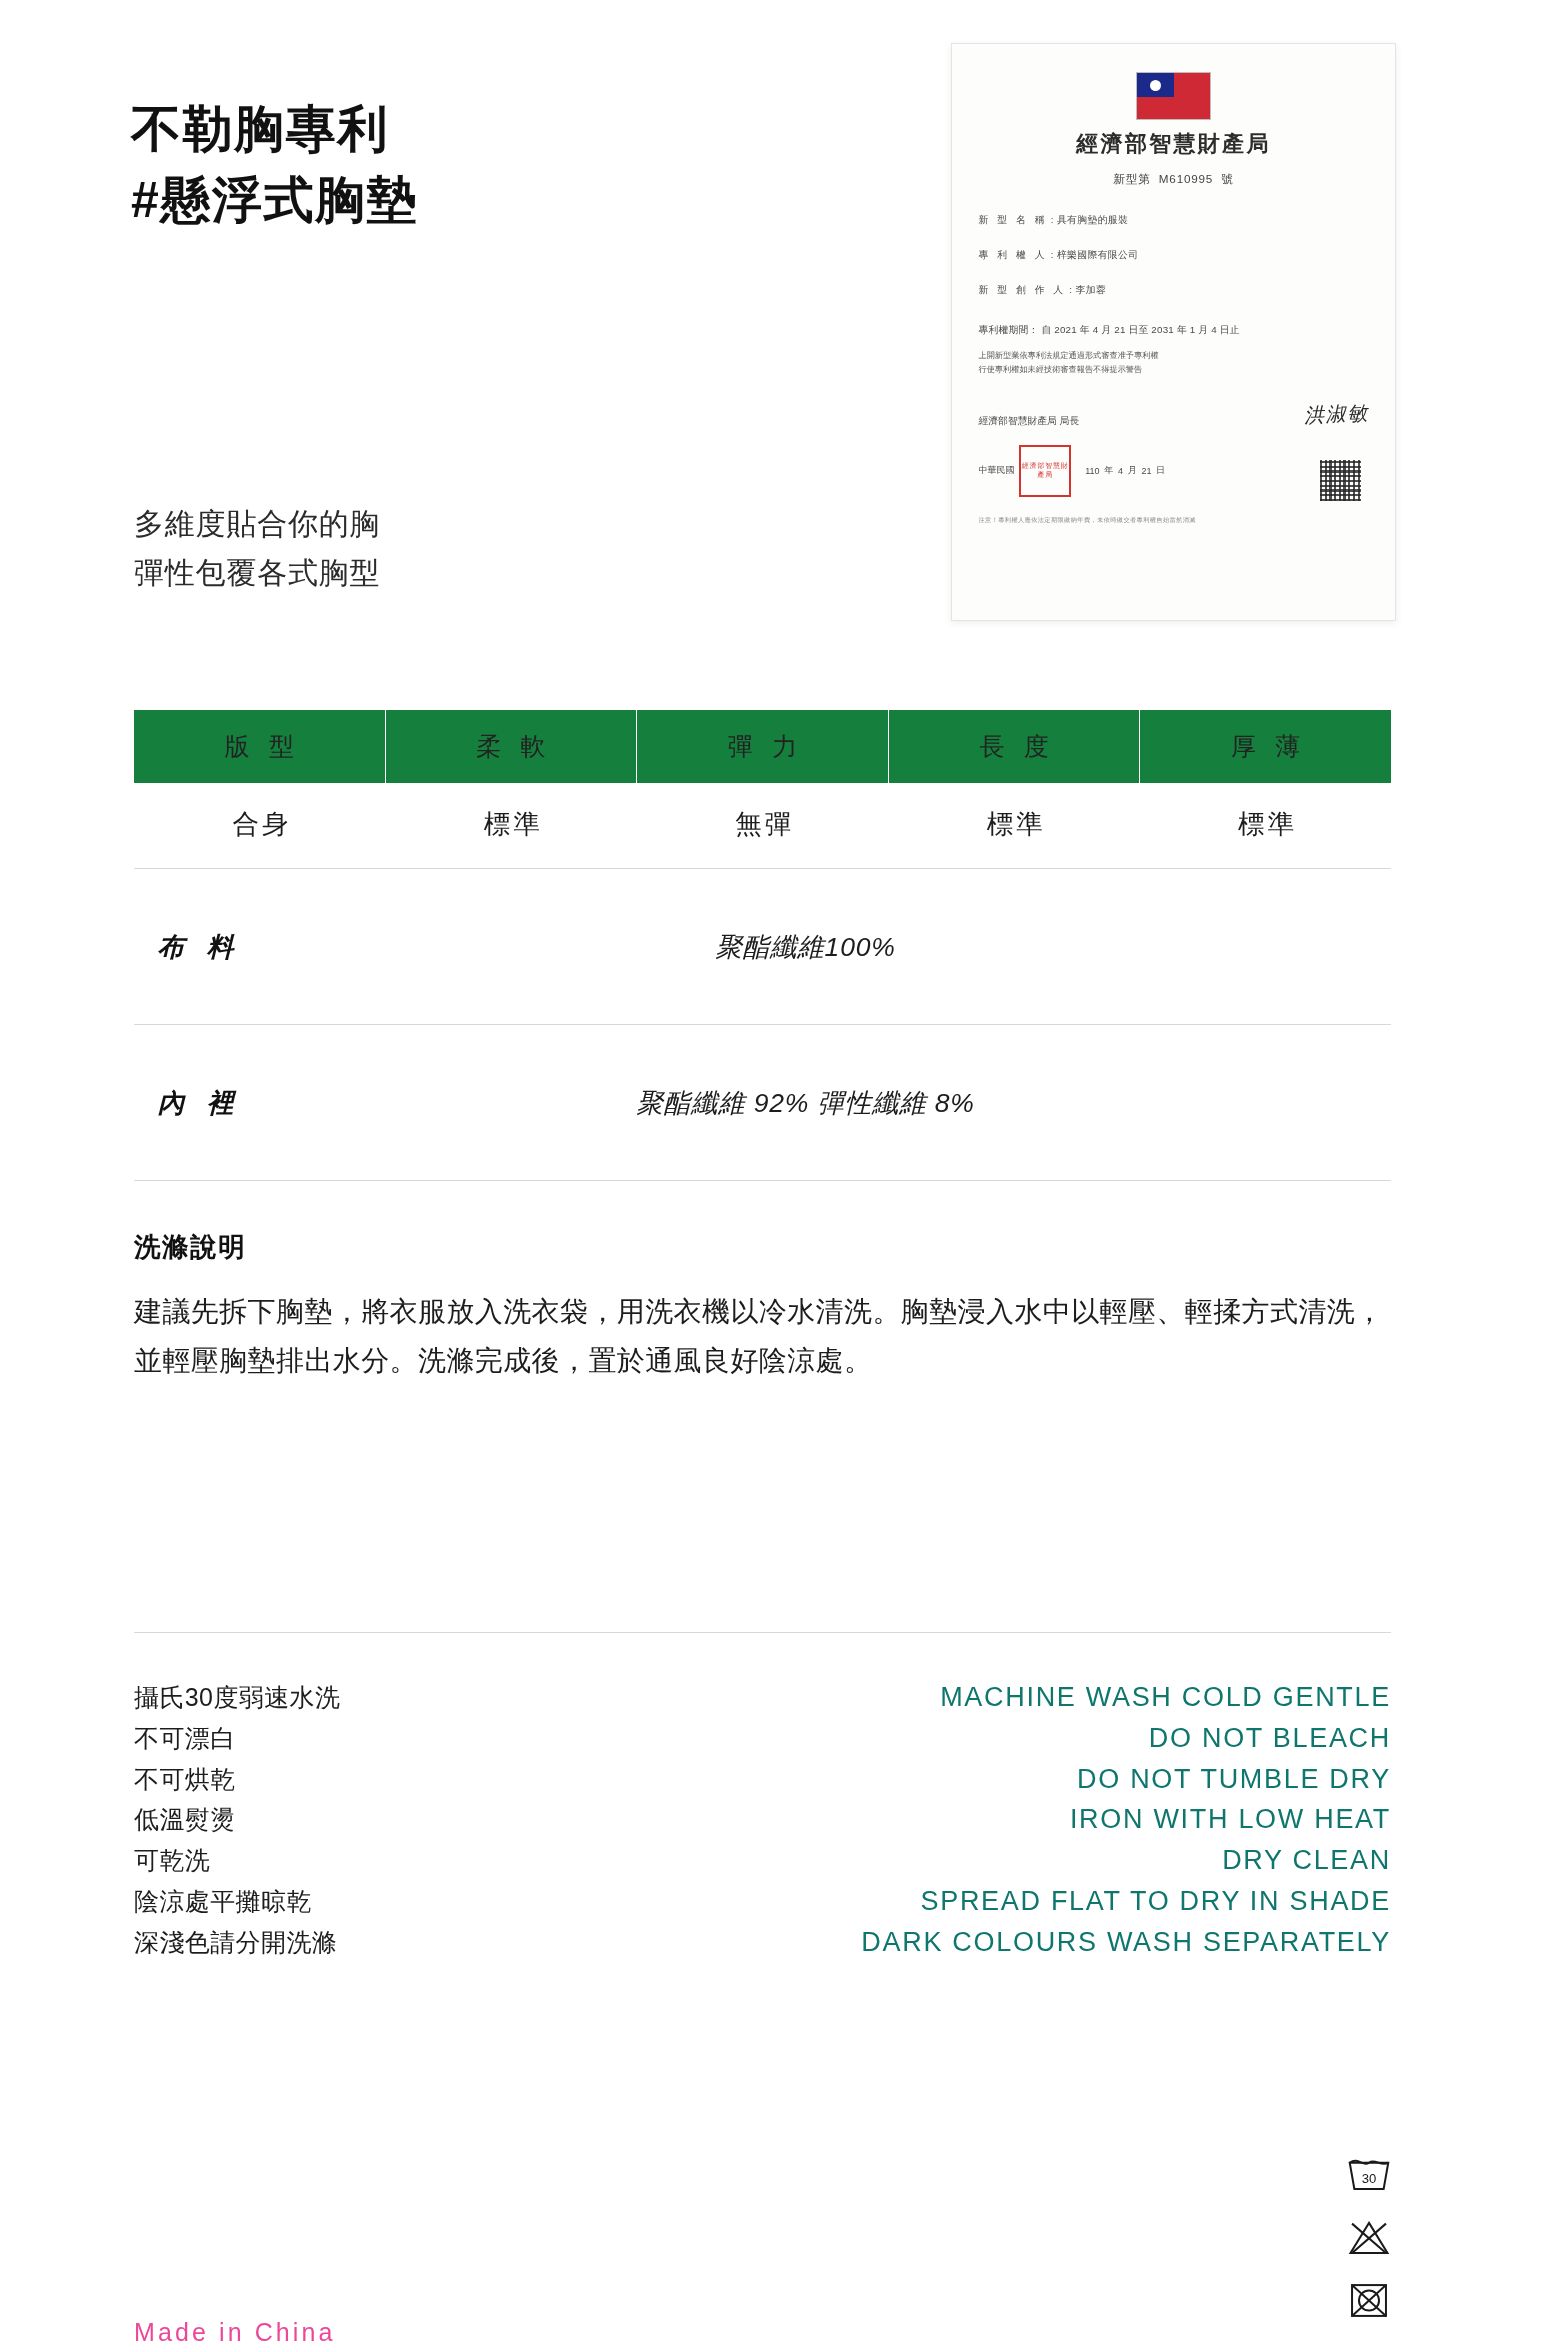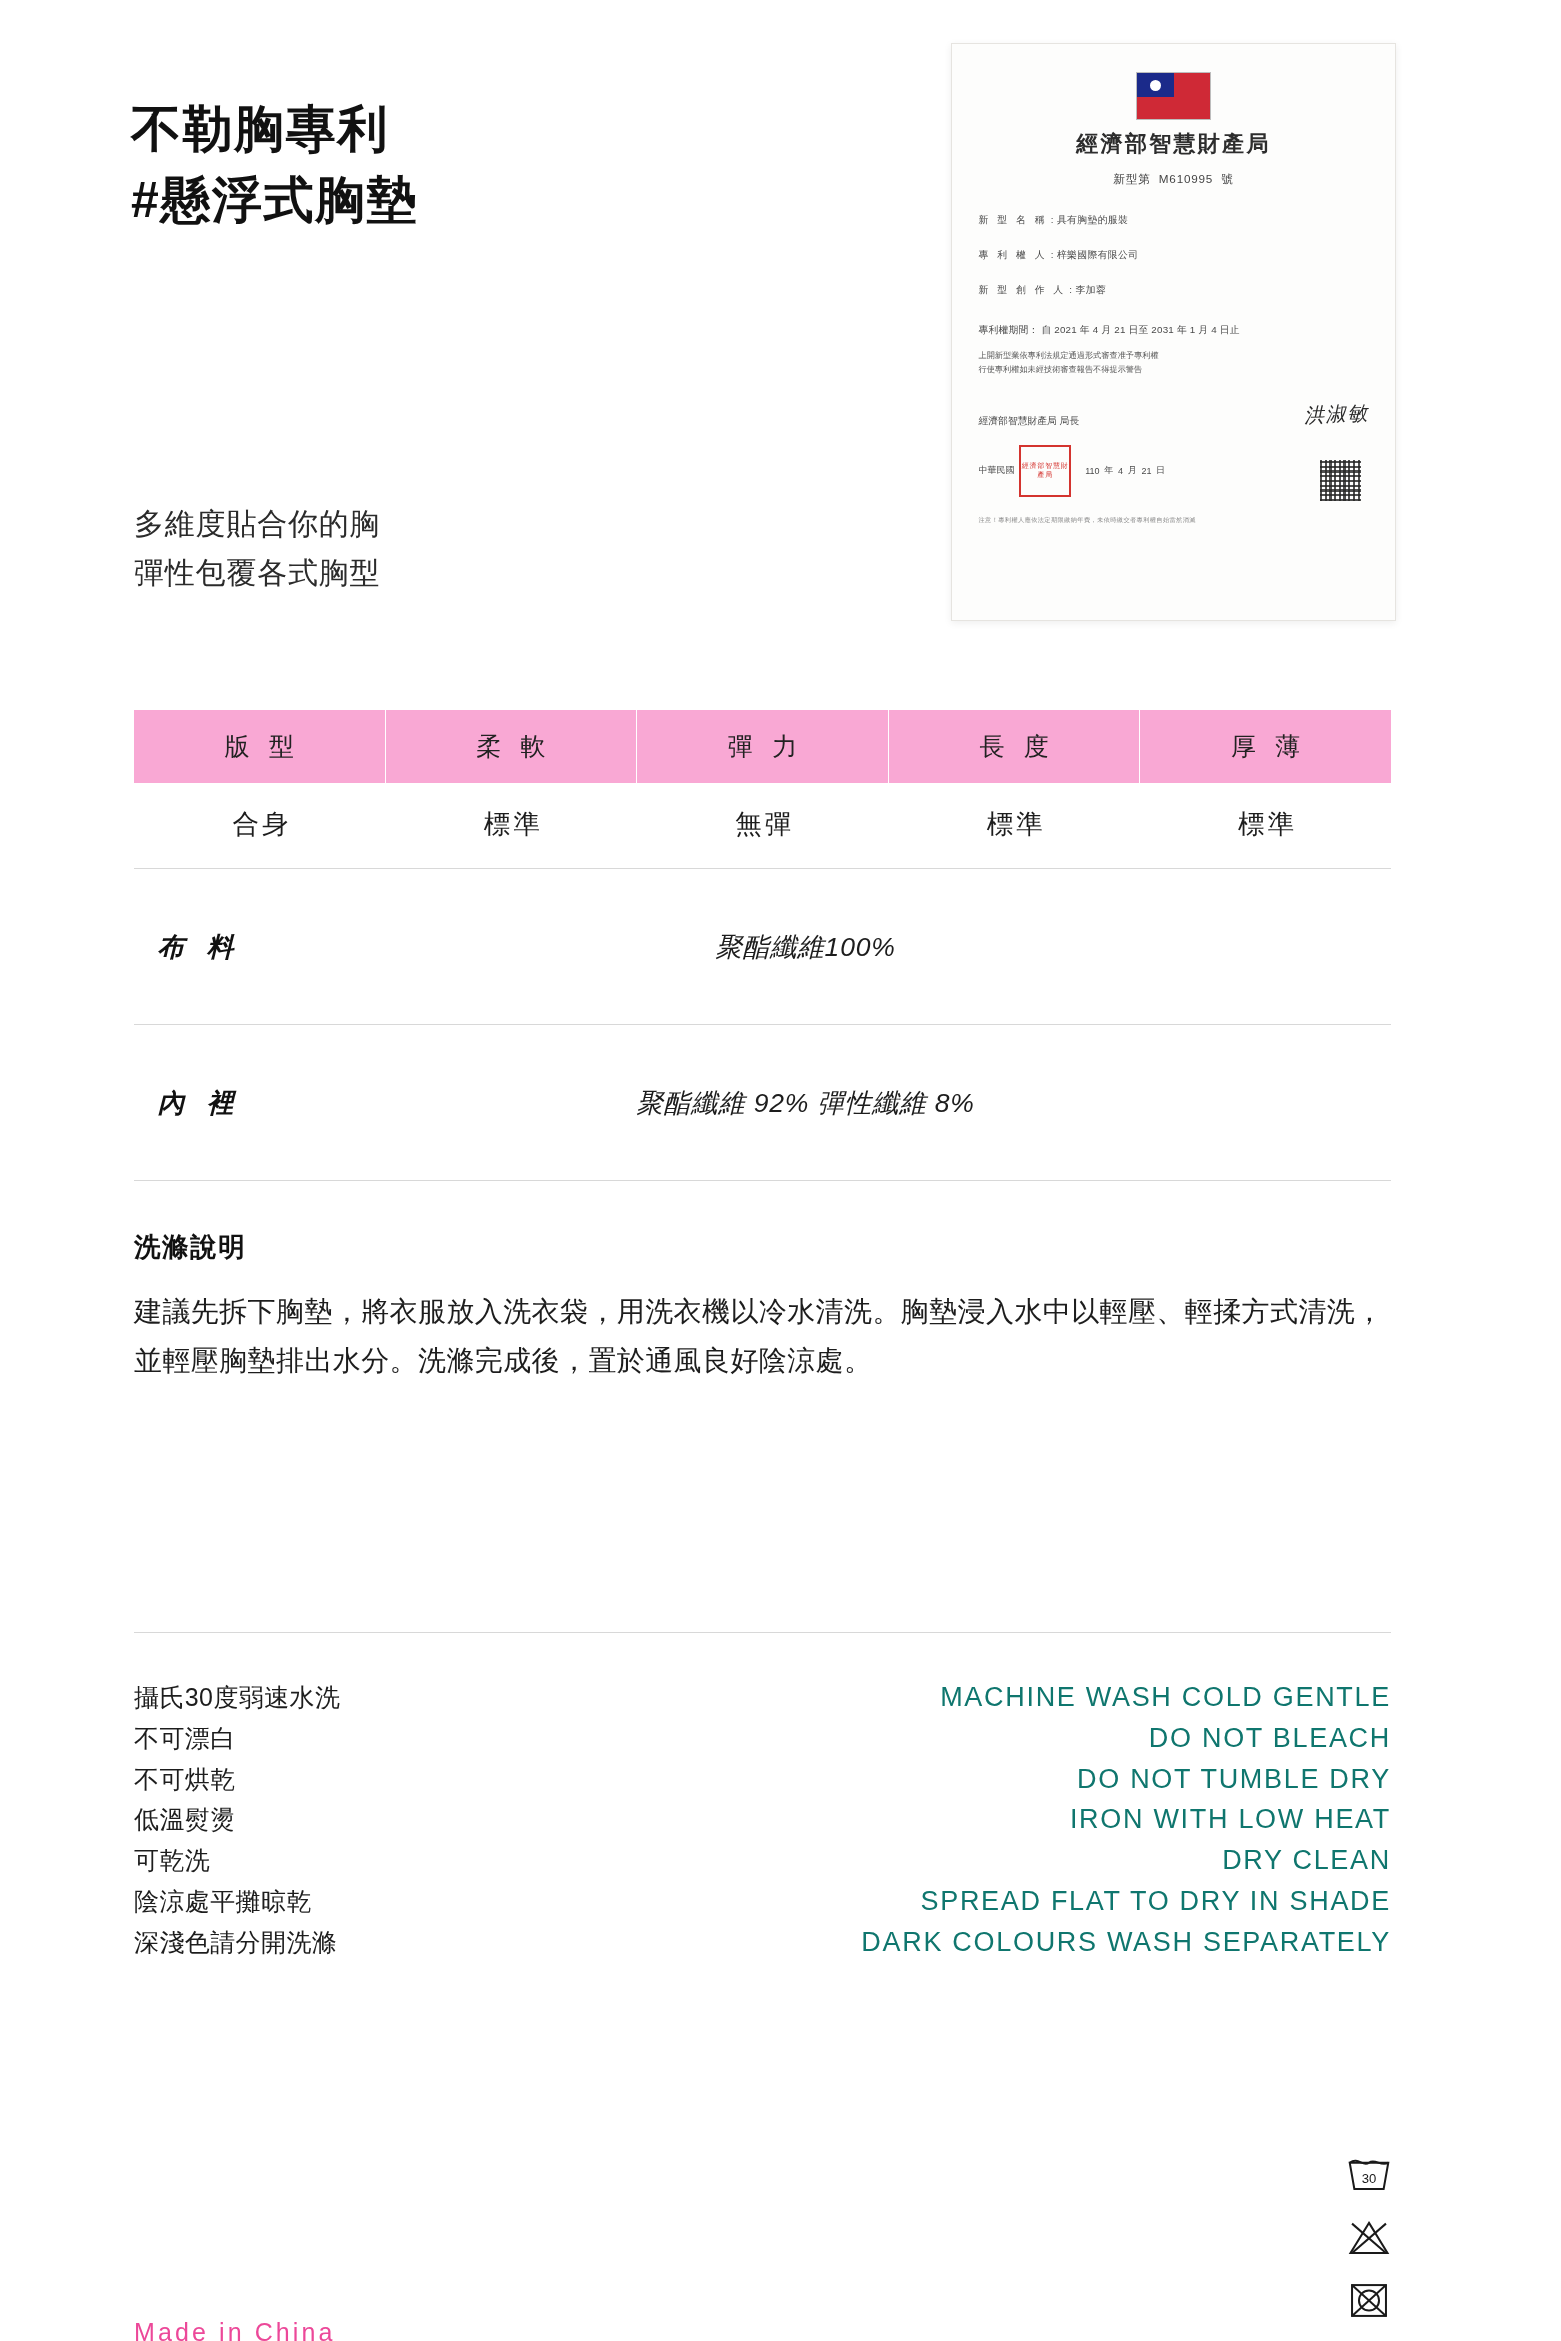--- a/index.html
+++ b/index.html
@@ -189,21 +189,21 @@
 
   
   .spec {
     position: absolute;
     left: 134px;
     top: 710px;
     width: 1257px;
   }
   .spec-head {
     display: flex;
-    background: #f9a8d4;
+    background: #15803d;
   }
   .spec-head .cell {
     flex: 1;
     text-align: center;
     font-size: 25px;
     font-weight: 500;
     letter-spacing: 6.2px;
     padding: 20px 0 20px 6.2px;
     color: #222;
     border-right: 1.6px solid #ffffff;

